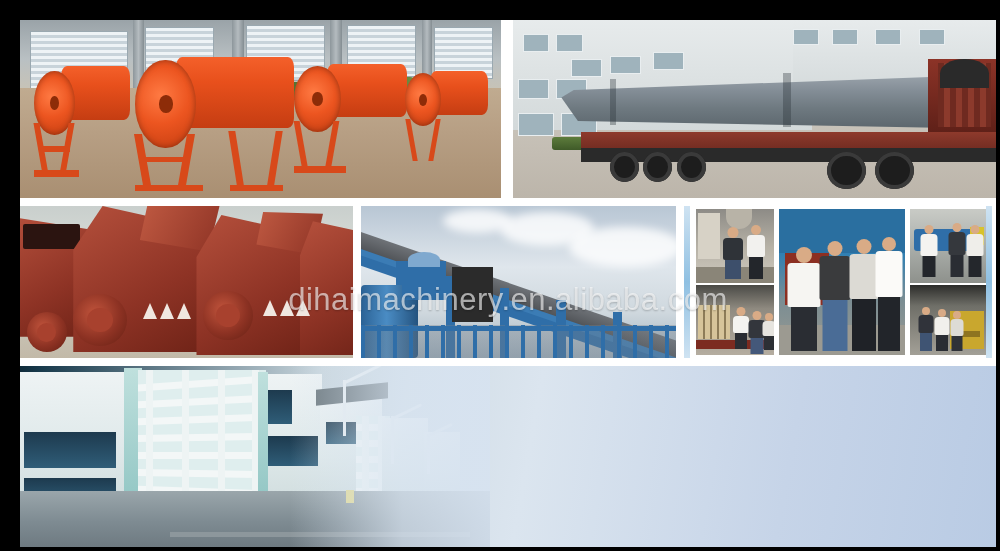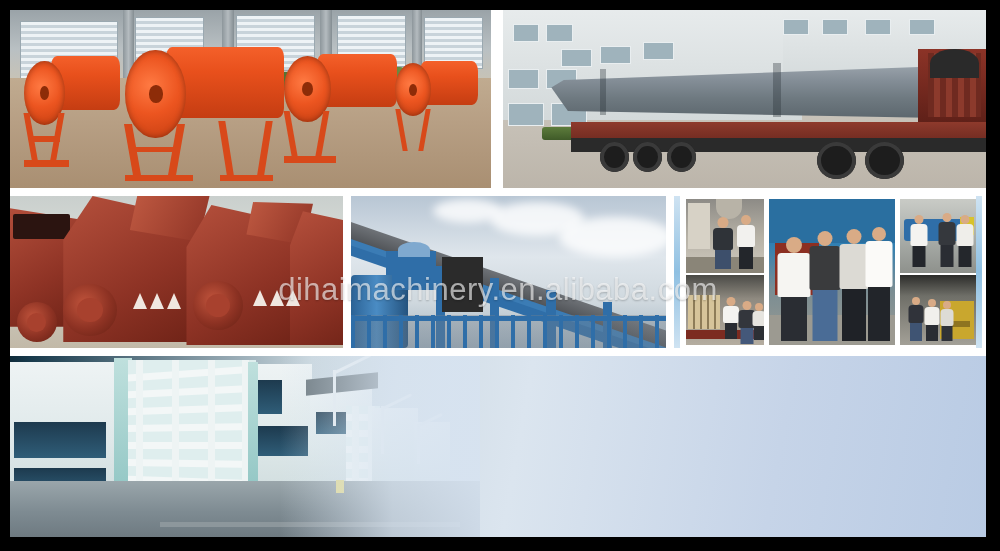--- a/index.html
+++ b/index.html
@@ -4,21 +4,21 @@
 <style>
   html,body{margin:0;padding:0;}
   body{
     width:1000px;height:551px;overflow:hidden;
     background:#000;
     font-family:"Liberation Sans", sans-serif;
   }
   .frame{
     position:absolute;left:0;top:0;width:1000px;height:551px;
     background:#000;box-sizing:border-box;
-    padding:10px;
+    padding:20px;
   }
   .sheet{
     position:relative;width:976px;height:527px;background:#ffffff;
     overflow:hidden;
   }
 
   
   .tile{position:absolute;overflow:hidden;background:#cfcfcf;}
 
   

